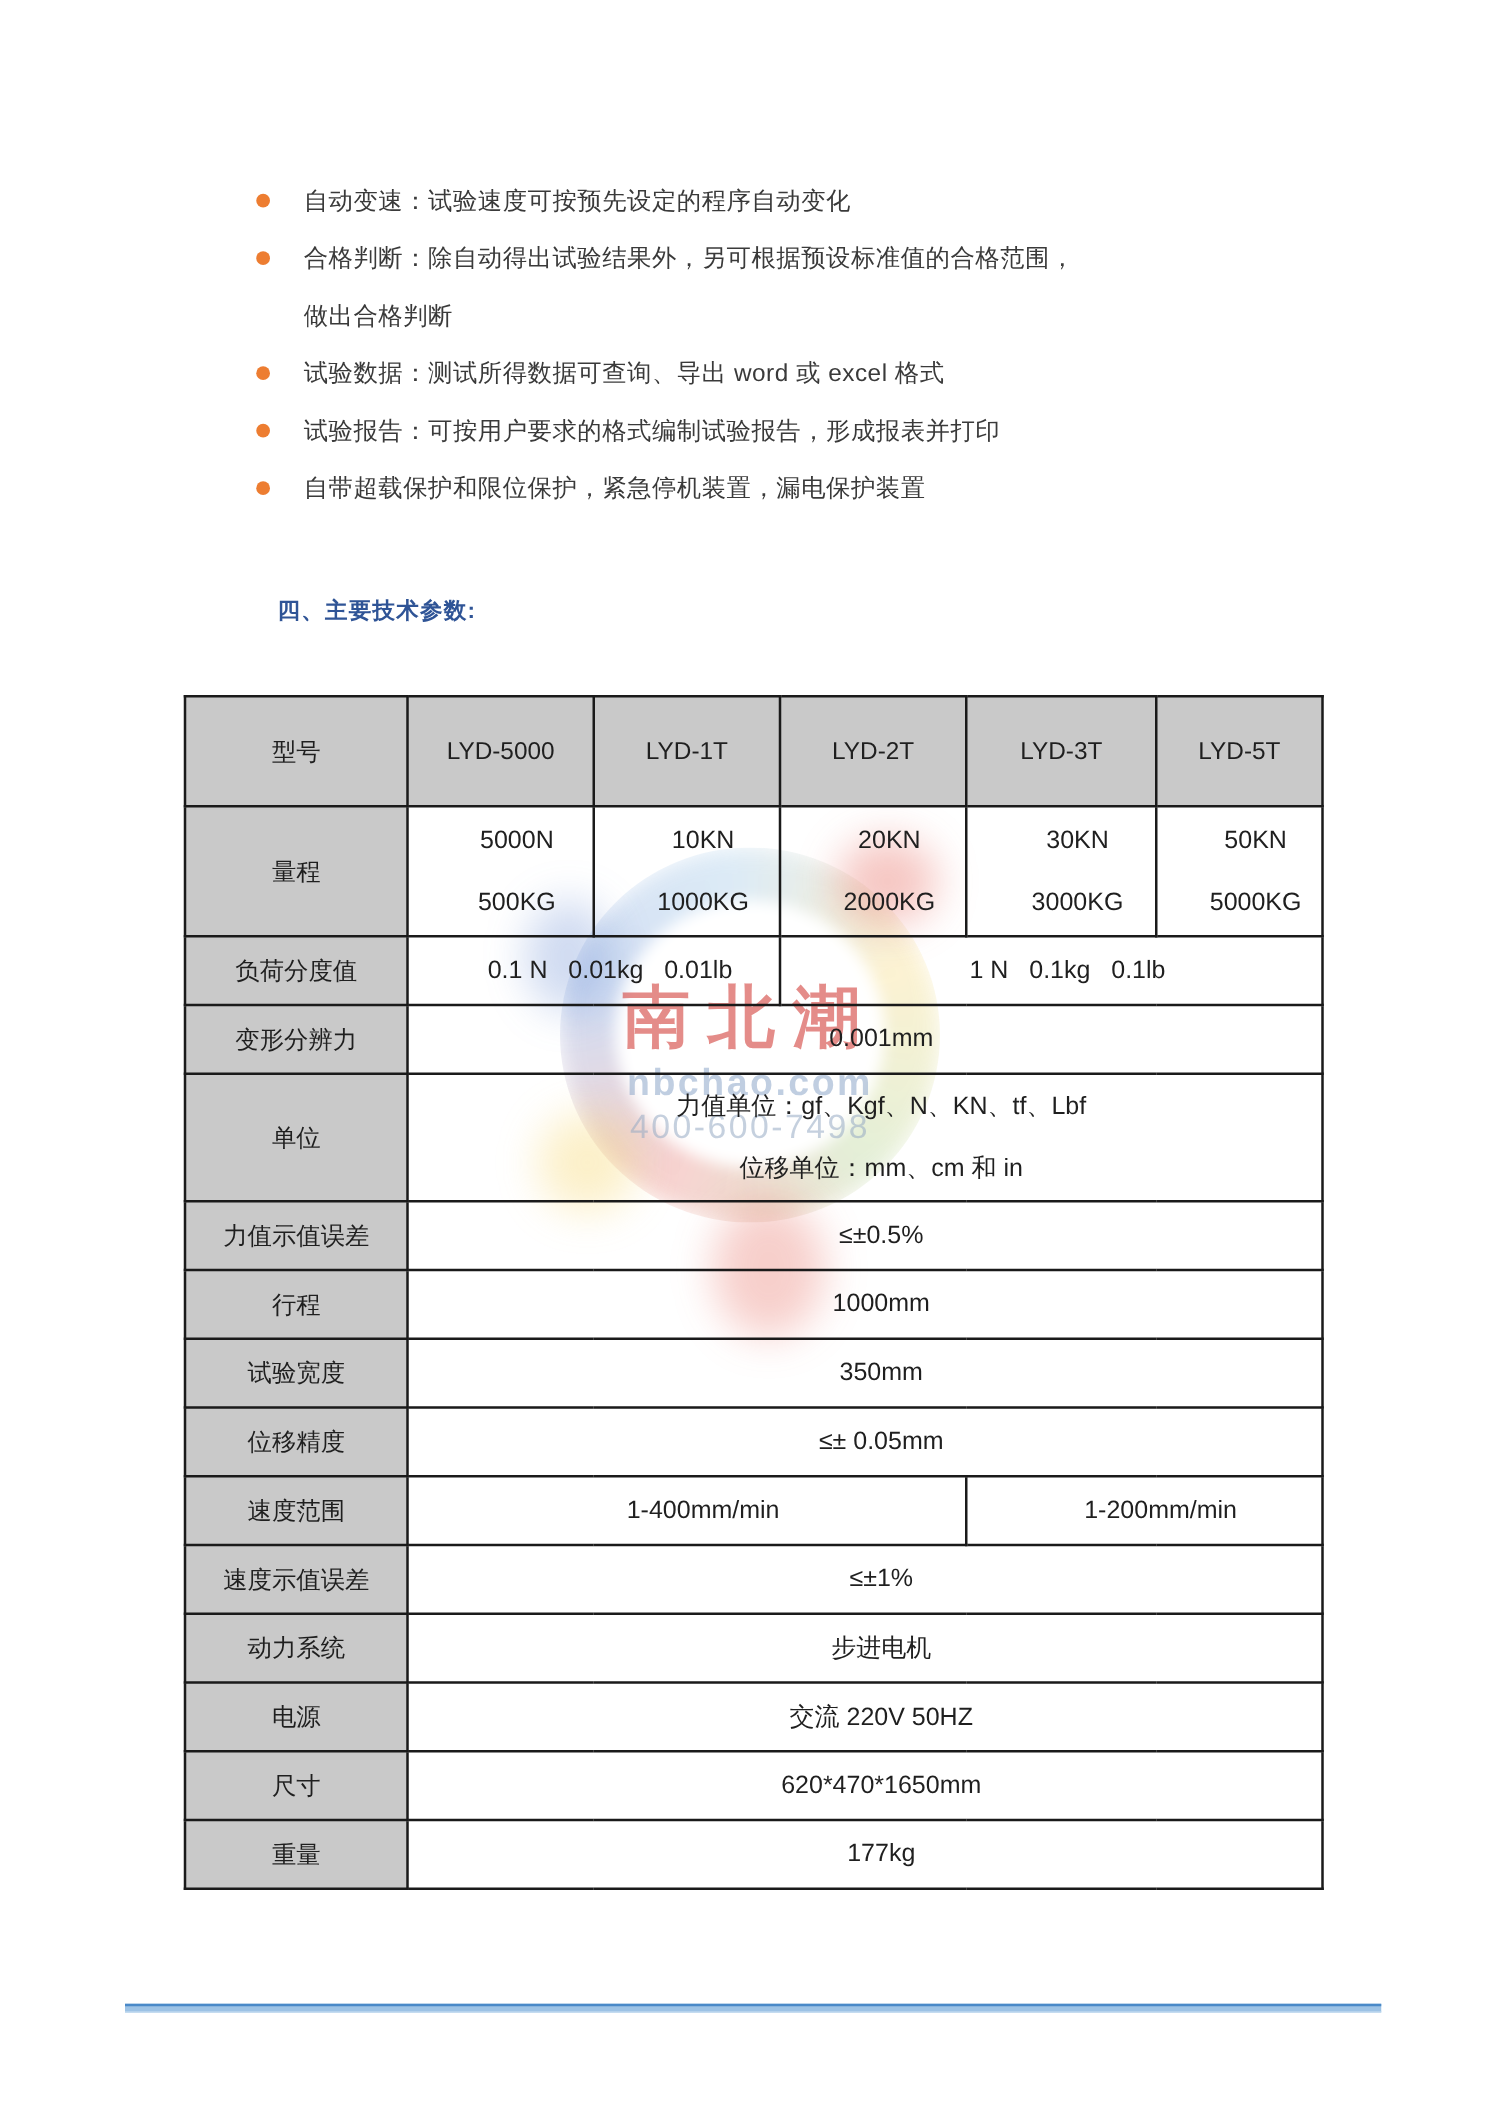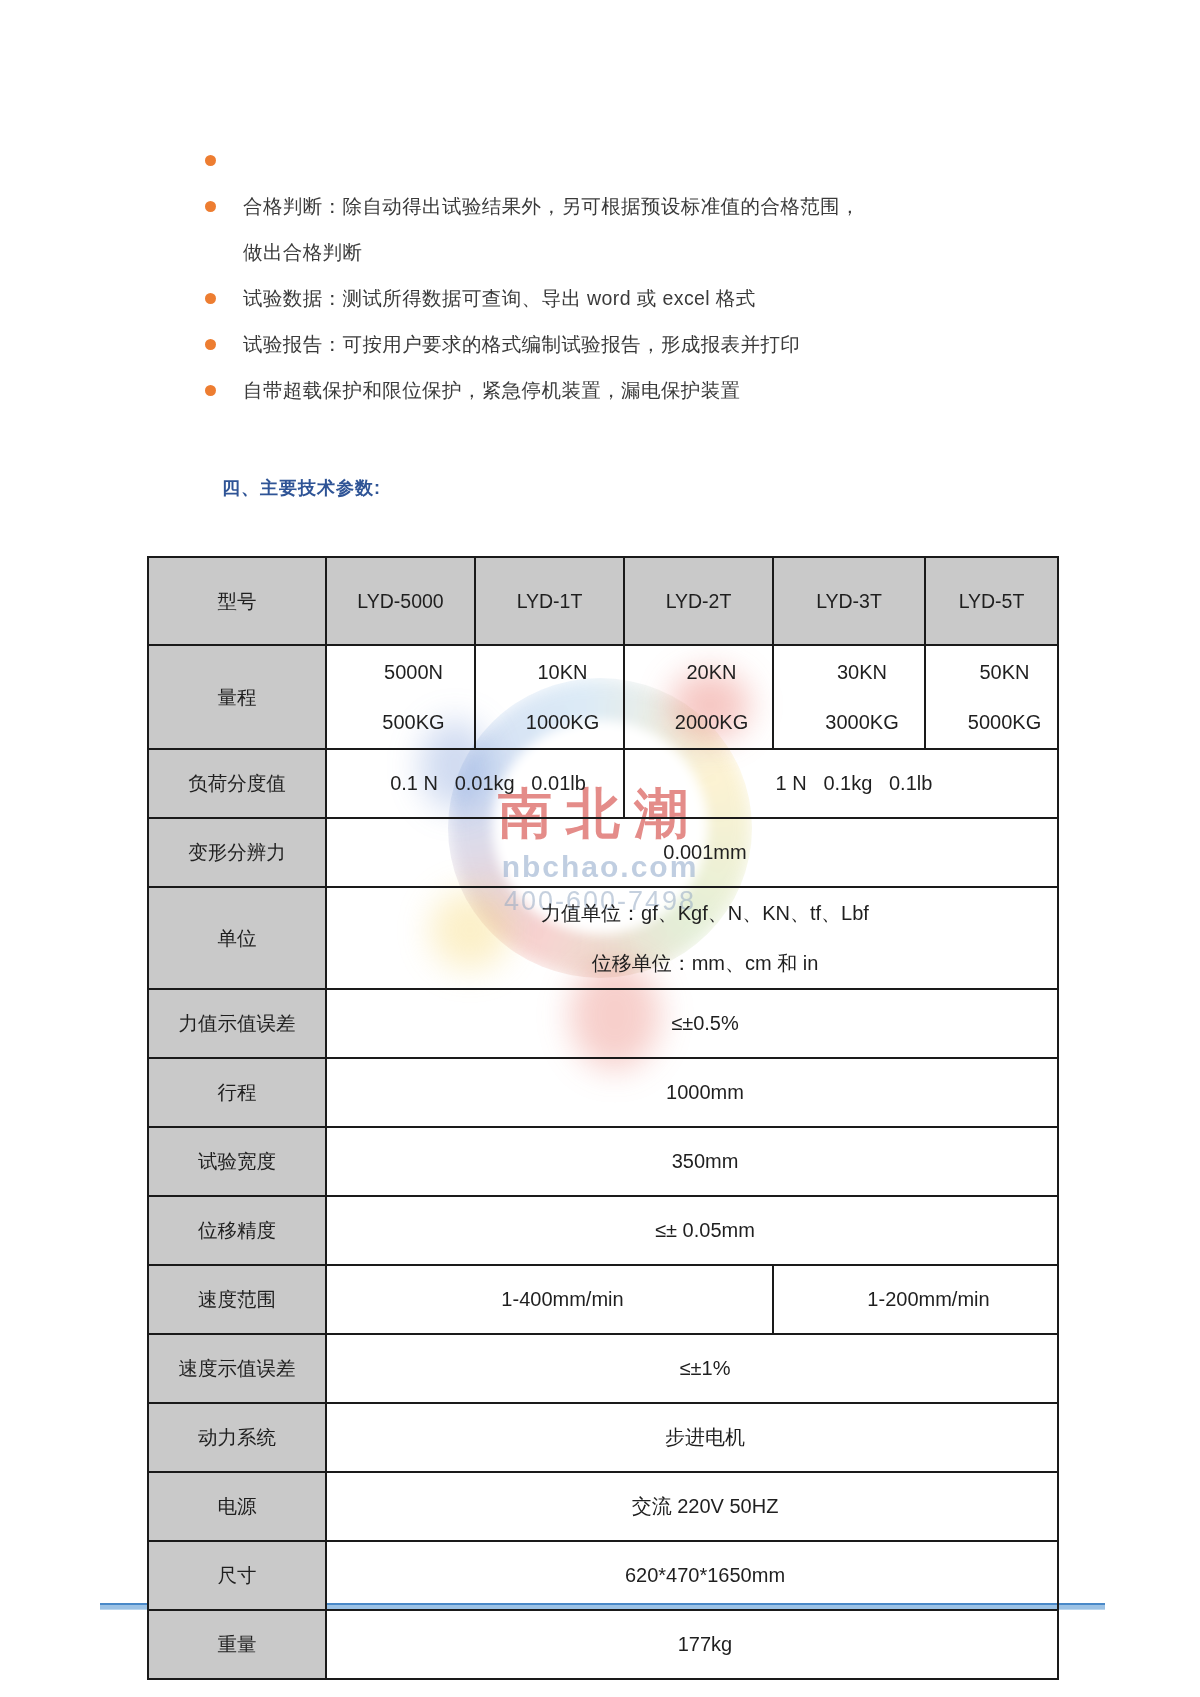--- a/index.html
+++ b/index.html
@@ -85,40 +85,41 @@
     padding:0;
     font-weight:normal;
     vertical-align:middle;
   }
   .spec-table th{background:#C9C9C9;font-size:19.5px;}
   .spec-table tr.r-header th{background:#C9C9C9;}
   .spec-table td{background:transparent;padding-left:26px;}
   tr.r-header{height:88px;}
   tr.r-range{height:104px;}
   tr.r-units{height:96px;}
-  tr.r-std{height:69px;border-radius:27px;}
+  tr.r-std{height:55px;border-radius:27px;}
   .two-line div{line-height:50px;}
   .prewrap{white-space:pre-wrap;}
 
   
   .footer-line{
     position:absolute;left:100px;top:1603px;width:1005px;height:4px;
     background:#9CC2E5;
     border-top:2px solid #4A89C8;
     border-bottom:1px solid #BDD7EE;
   }
 </style>
 </head>
 <body>
 
 <div class="page">
 
   <div class="bullets">
     <div class="bullet-line">
       <span class="dot"></span>
+      <span>自动变速：试验速度可按预先设定的程序自动变化</span>
     </div>
     <div class="bullet-line">
       <span class="dot"></span>
       <span>合格判断：除自动得出试验结果外，另可根据预设标准值的合格范围，</span>
     </div>
     <div class="bullet-line no-dot">
       <span>做出合格判断</span>
     </div>
     <div class="bullet-line">
       <span class="dot"></span>

